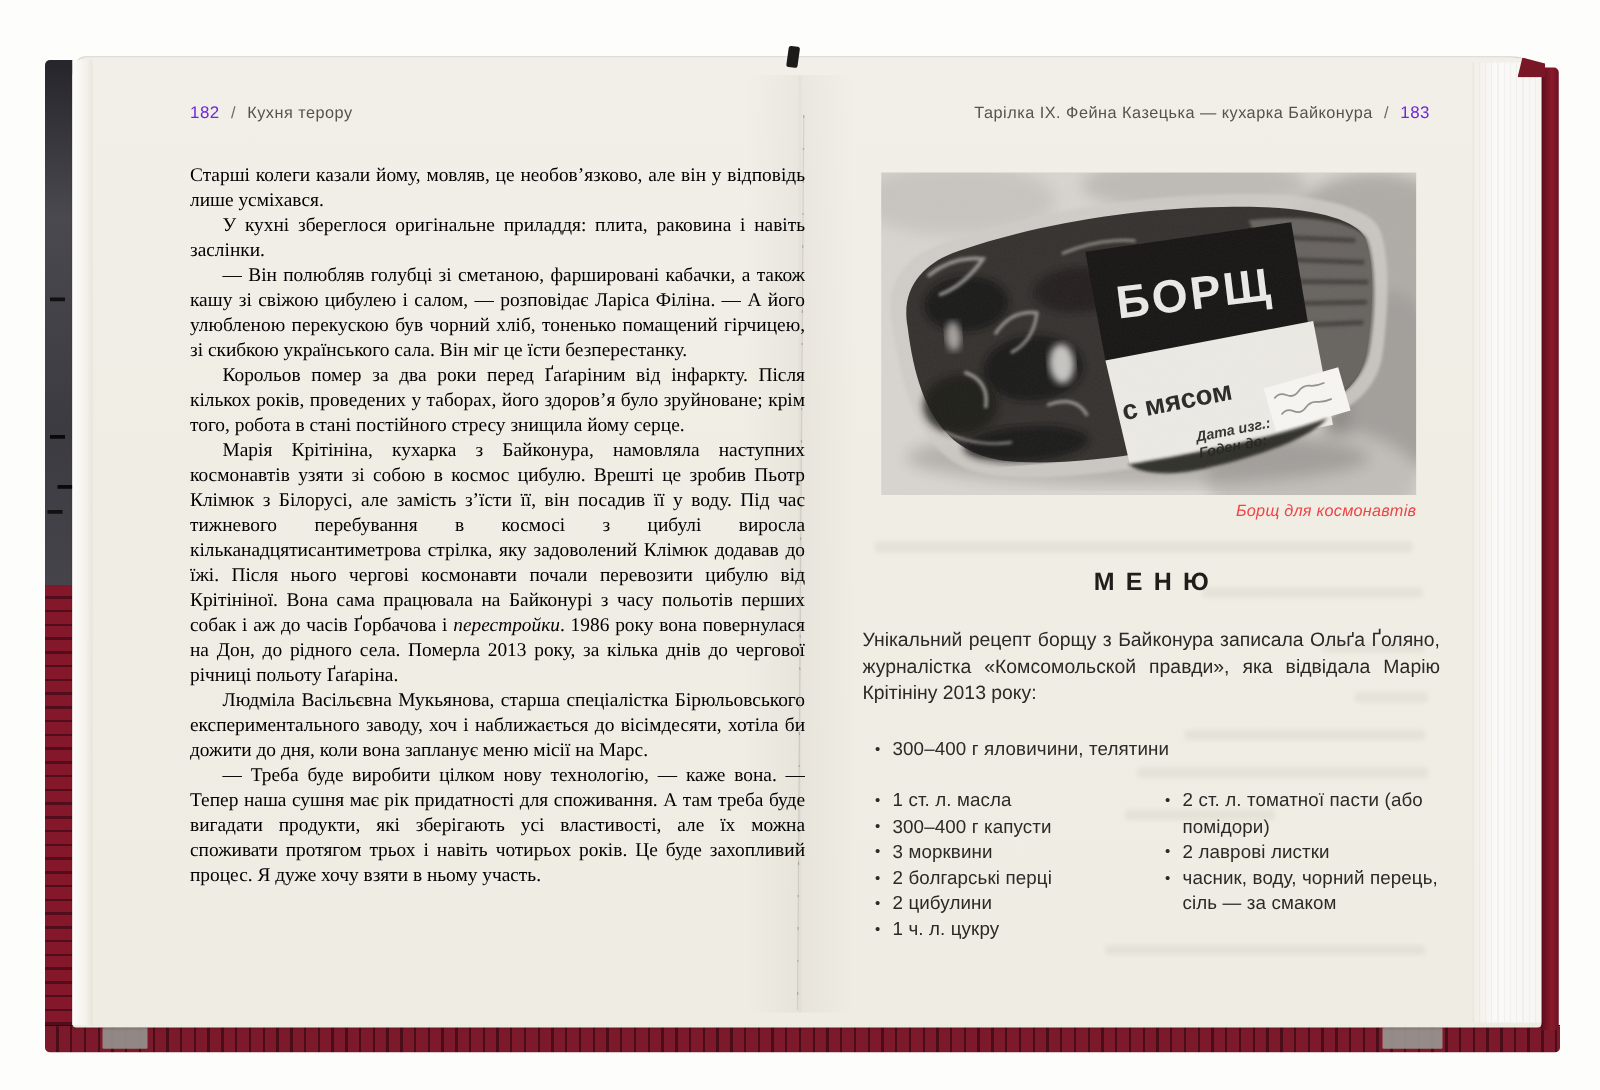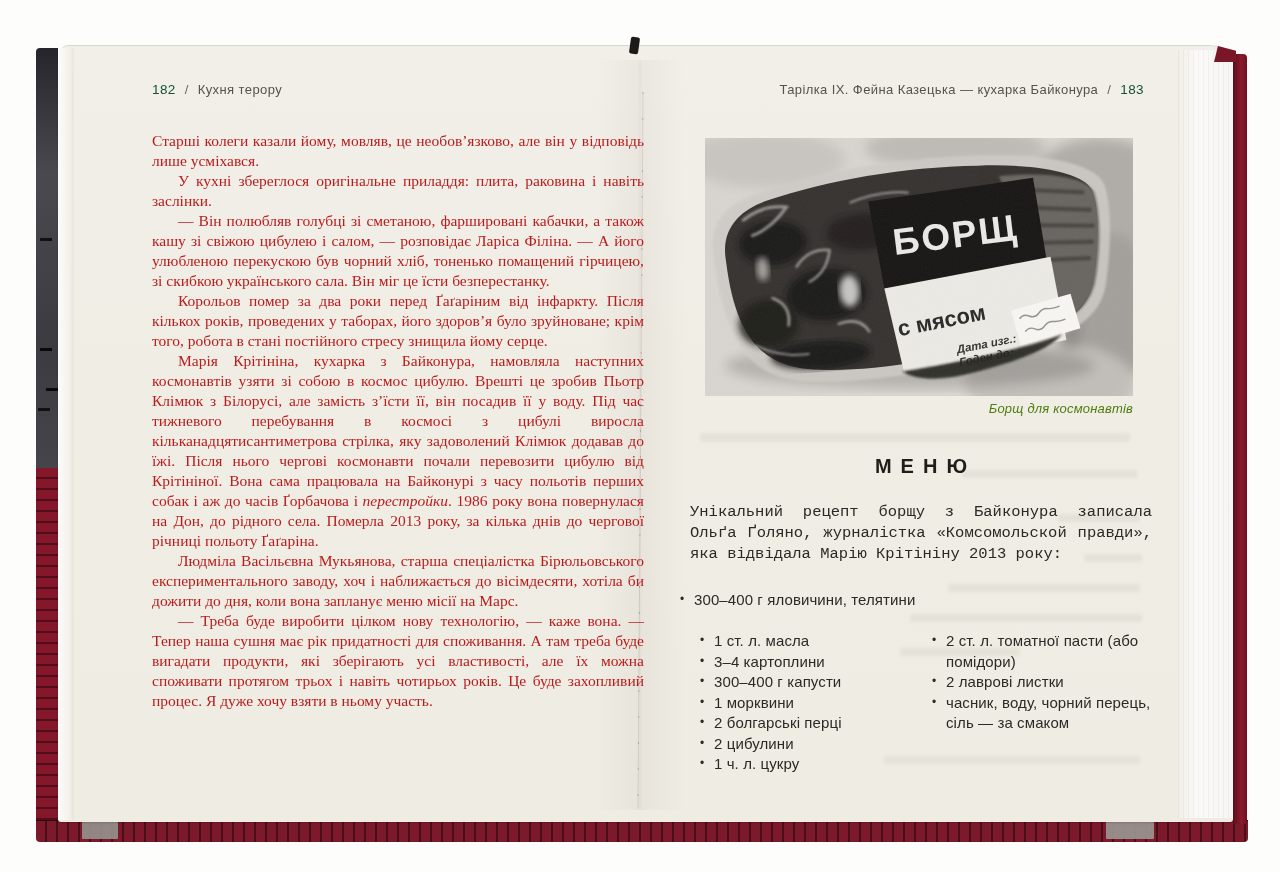--- a/index.html
+++ b/index.html
@@ -45,39 +45,39 @@
     background:linear-gradient(90deg,transparent,rgba(90,75,60,.05) 48%,rgba(90,75,60,.09) 50%,rgba(90,75,60,.05) 52%,transparent);}
   .gutter-line{position:absolute;left:640px;top:92px;width:1px;height:716px;
     background:repeating-linear-gradient(180deg,rgba(60,48,38,.35) 0 2px,rgba(60,48,38,.12) 2px 26px);
     transform:rotate(.4deg);}
   
   .running-header{position:absolute;top:82px;font-size:13px;letter-spacing:.4px;color:#55534e;
     display:flex;align-items:baseline;}
   .rh-left{left:152px;width:490px;}
   .rh-right{left:652px;width:492px;justify-content:flex-end;}
   .rh-sep{margin:0 9px;color:#6a6862;}
-  .rh-num{font-size:13.5px;color:#14532d;text-align:right;}
+  .rh-num{font-size:13.5px;color:#6d28d9;text-align:right;}
   
   .left-body{position:absolute;left:152px;top:131px;width:492px;
-    font-family:"Liberation Serif",serif;font-size:15.5px;line-height:20px;color:#b91c1c;
+    font-family:"Liberation Serif",serif;font-size:15.5px;line-height:20px;color:#000000;
     text-align:justify;}
   .left-body p{margin:0;text-indent:26px;}
   .left-body p.first{text-indent:0;}
   
   .photo{position:absolute;left:705px;top:138px;width:428px;height:258px;overflow:hidden;
     background:#d9d6d1;}
   .photo-caption{position:absolute;left:705px;top:401px;width:428px;text-align:right;
-    font-size:13px;font-style:italic;color:#4d7c0f;letter-spacing:.2px;}
+    font-size:13px;font-style:italic;color:#ef4444;letter-spacing:.2px;}
   .menu-heading{position:absolute;left:690px;top:455px;width:462px;text-align:center;
     font-weight:bold;font-size:20px;letter-spacing:9px;padding-left:9px;box-sizing:border-box;
     color:#1f1e1b;}
   .menu-intro{position:absolute;left:690px;top:502px;width:462px;
-    font-family:Liberation Mono, monospace;font-size:15.5px;line-height:21px;color:#2b2925;
+    font-family:Liberation Sans, sans-serif;font-size:15.5px;line-height:21px;color:#2b2925;
     text-align:justify;}
-  .menu-lead{position:absolute;left:680px;top:590px;width:440px;}
+  .menu-lead{position:absolute;left:700px;top:590px;width:440px;}
   .menu-cols{position:absolute;left:700px;top:631px;width:452px;display:flex;}
   .menu-col-left{width:232px;}
   .menu-col-right{width:220px;}
   .menu-item{position:relative;padding-left:14px;font-size:15px;line-height:20.5px;color:#2c2a26;
     letter-spacing:.1px;}
   .menu-item::before{content:"•";position:absolute;left:0;top:-1px;font-size:12px;color:#2c2a26;}
   
   .ghost{position:absolute;background:#a19a8d;opacity:.13;filter:blur(1.5px);border-radius:2px;}
 </style>
 </head>
@@ -224,23 +224,22 @@
 
 <div class="menu-intro">Унікальний рецепт борщу з Байконура записала Ольґа Ґоляно, журналістка «Комсомольской правди», яка відвідала Марію Крітініну 2013 року:</div>
 
 <div class="menu-lead">
   <div class="menu-item">300–400 г яловичини, телятини</div>
 </div>
 
 <div class="menu-cols">
   <div class="menu-col-left">
     <div class="menu-item">1 ст. л. масла</div>
-    <div class="menu-item">3–4 картоплини</div>
     <div class="menu-item">300–400 г капусти</div>
-    <div class="menu-item">1 морквини</div>
+    <div class="menu-item">3 морквини</div>
     <div class="menu-item">2 болгарські перці</div>
     <div class="menu-item">2 цибулини</div>
     <div class="menu-item">1 ч. л. цукру</div>
   </div>
   <div class="menu-col-right">
     <div class="menu-item">2 ст. л. томатної пасти (або помідори)</div>
     <div class="menu-item">2 лаврові листки</div>
     <div class="menu-item">часник, воду, чорний перець, сіль — за смаком</div>
   </div>
 </div>

